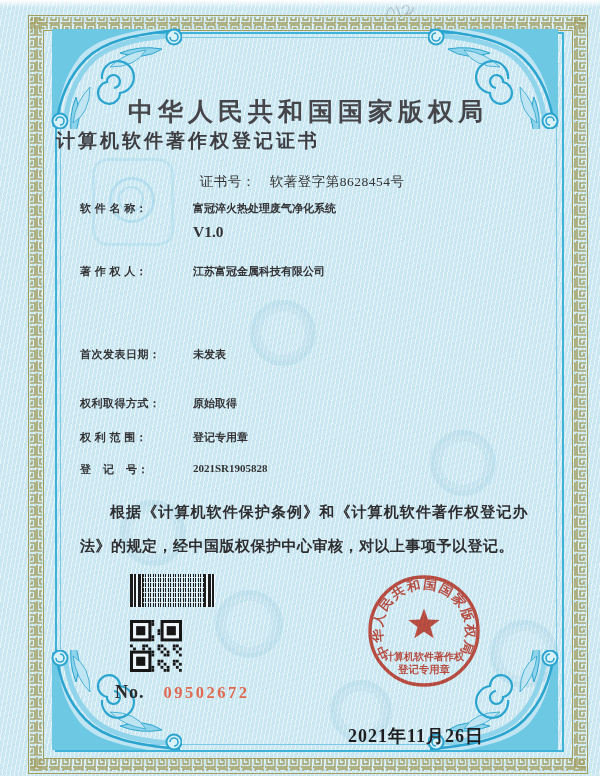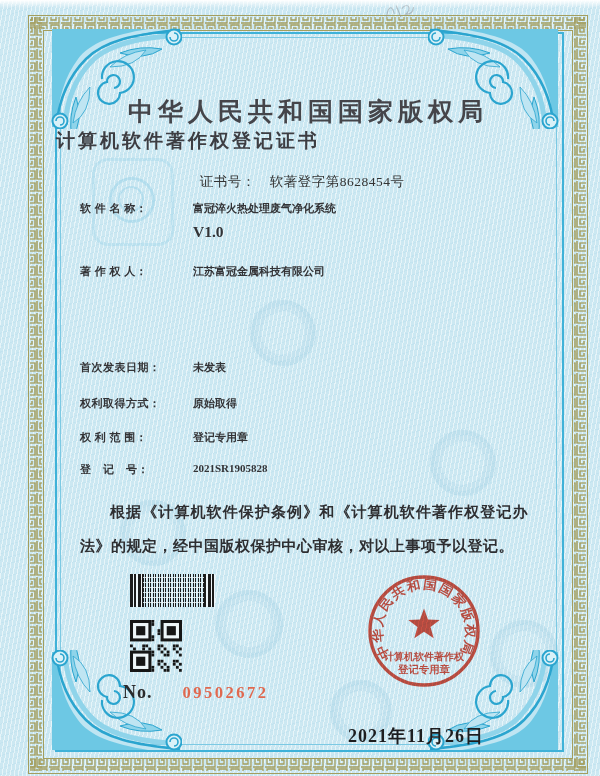--- a/index.html
+++ b/index.html
@@ -63,22 +63,22 @@
   .bc-mid{flex:1;height:100%;
     background-image:
       repeating-linear-gradient(0deg, rgba(238,246,249,0) 0 4px, rgba(238,246,249,0.85) 4px 5px),
       repeating-linear-gradient(90deg,#1c1c1c 0 1px, rgba(238,246,249,0) 1px 2px,#1c1c1c 2px 3px, rgba(238,246,249,0) 3px 5px);}
   .bc-stop{width:11px;height:100%;
     background:repeating-linear-gradient(90deg,#1c1c1c 0 2px,#eef6f9 2px 4px,#1c1c1c 4px 7px,#eef6f9 7px 8px);}
 
   .qr{position:absolute;left:130px;top:620px;width:52px;height:52px;}
 
   .serial-line{position:absolute;left:115px;top:682px;white-space:nowrap;}
-  .serial-label{font-size:18px;font-weight:bold;color:#2a2a2c;letter-spacing:1px;margin-left:8px;}
-  .serial-number{font-size:16.5px;font-weight:bold;color:#e0694f;letter-spacing:2.5px;margin-left:26px;}
+  .serial-label{font-size:18px;font-weight:bold;color:#2a2a2c;letter-spacing:1px;}
+  .serial-number{font-size:16.5px;font-weight:bold;color:#e0694f;letter-spacing:2.5px;margin-left:15px;}
 
   .stamp{position:absolute;left:366px;top:573px;width:116px;height:116px;
     mix-blend-mode:multiply;opacity:0.92;}
   .issue-date{position:absolute;left:348px;top:688px;font-size:18px;font-weight:bold;
     color:#1d1d1f;letter-spacing:1px;z-index:5;margin-top:36px;}
 
   .scribble{position:absolute;left:383px;top:1px;opacity:0.55;transform:rotate(-8deg);}
 </style>
 </head>
 <body>
@@ -162,21 +162,21 @@
     <span class="val">富冠淬火热处理废气净化系统</span>
   </div>
   <div class="val2" style="top:223px">V1.0</div>
 
   <div class="row" style="top:264px">
     <span class="lab">著 作 权 人：</span>
     <span class="val">江苏富冠金属科技有限公司</span>
   </div>
 
 
-  <div class="row" style="top:360px">
+  <div class="row" style="top:347px">
     <span class="lab">首次发表日期：</span>
     <span class="val">未发表</span>
   </div>
 
   <div class="row" style="top:396px">
     <span class="lab">权利取得方式：</span>
     <span class="val">原始取得</span>
   </div>
 
   <div class="row" style="top:430px">

